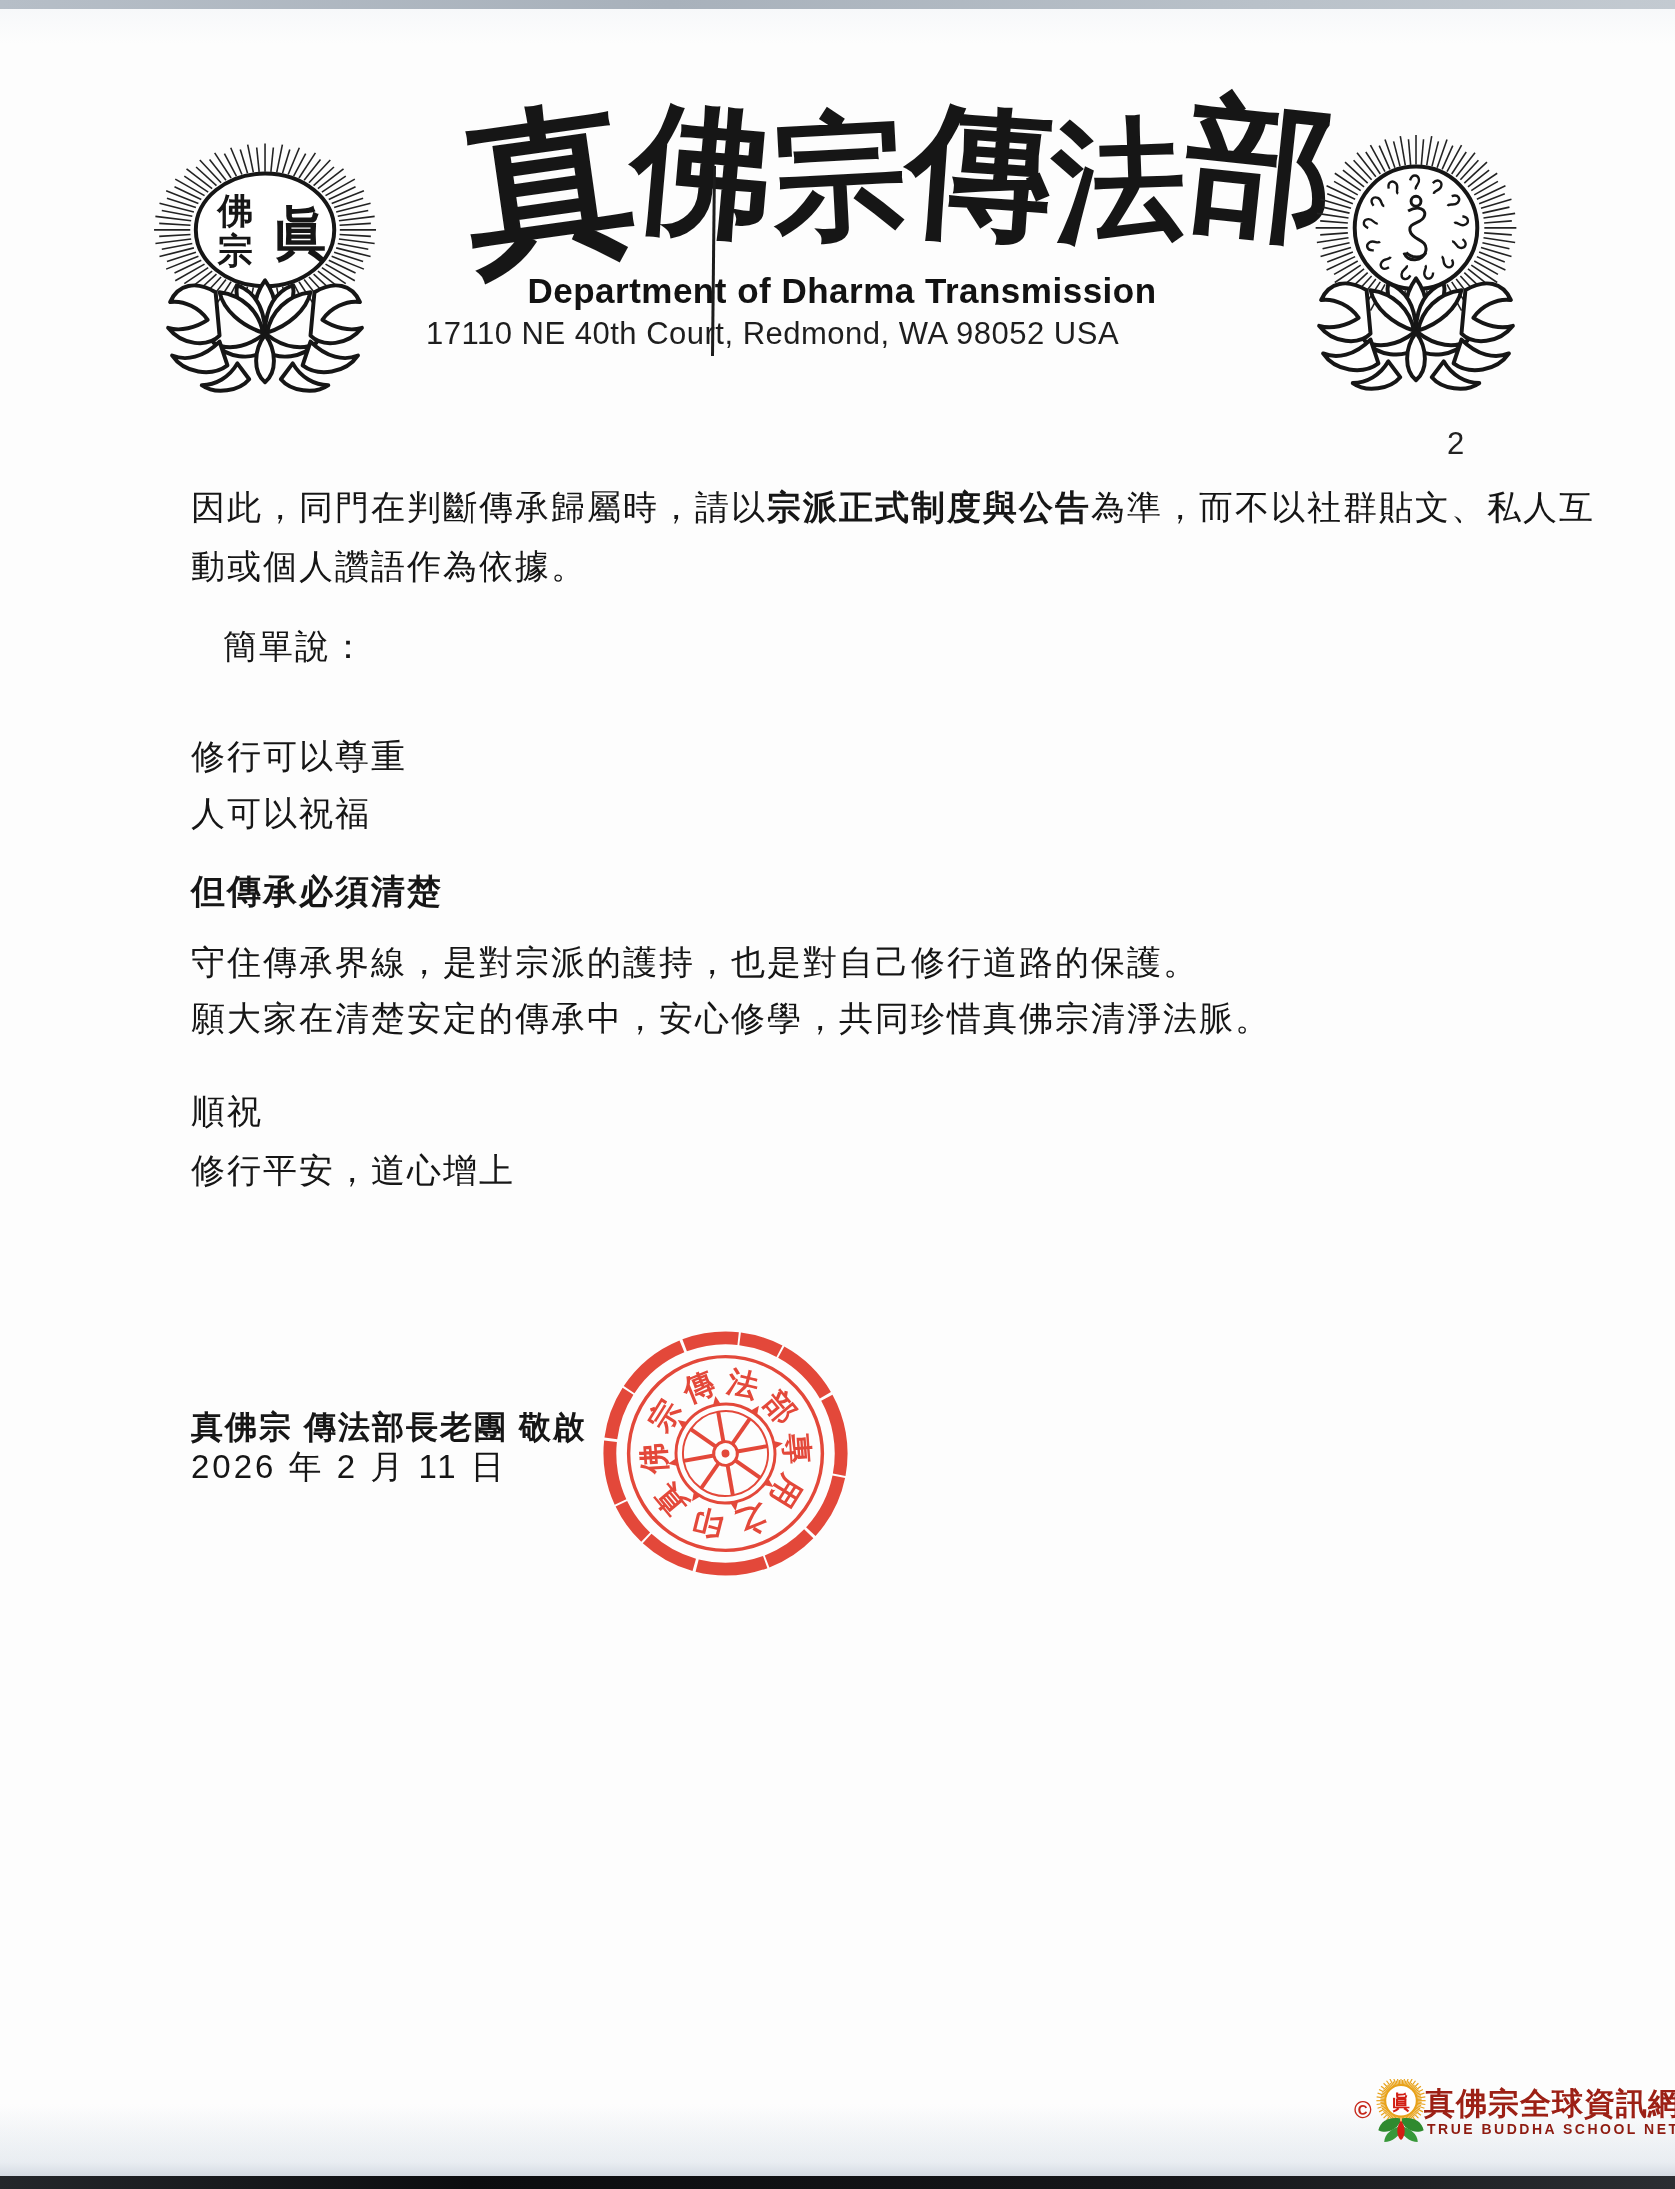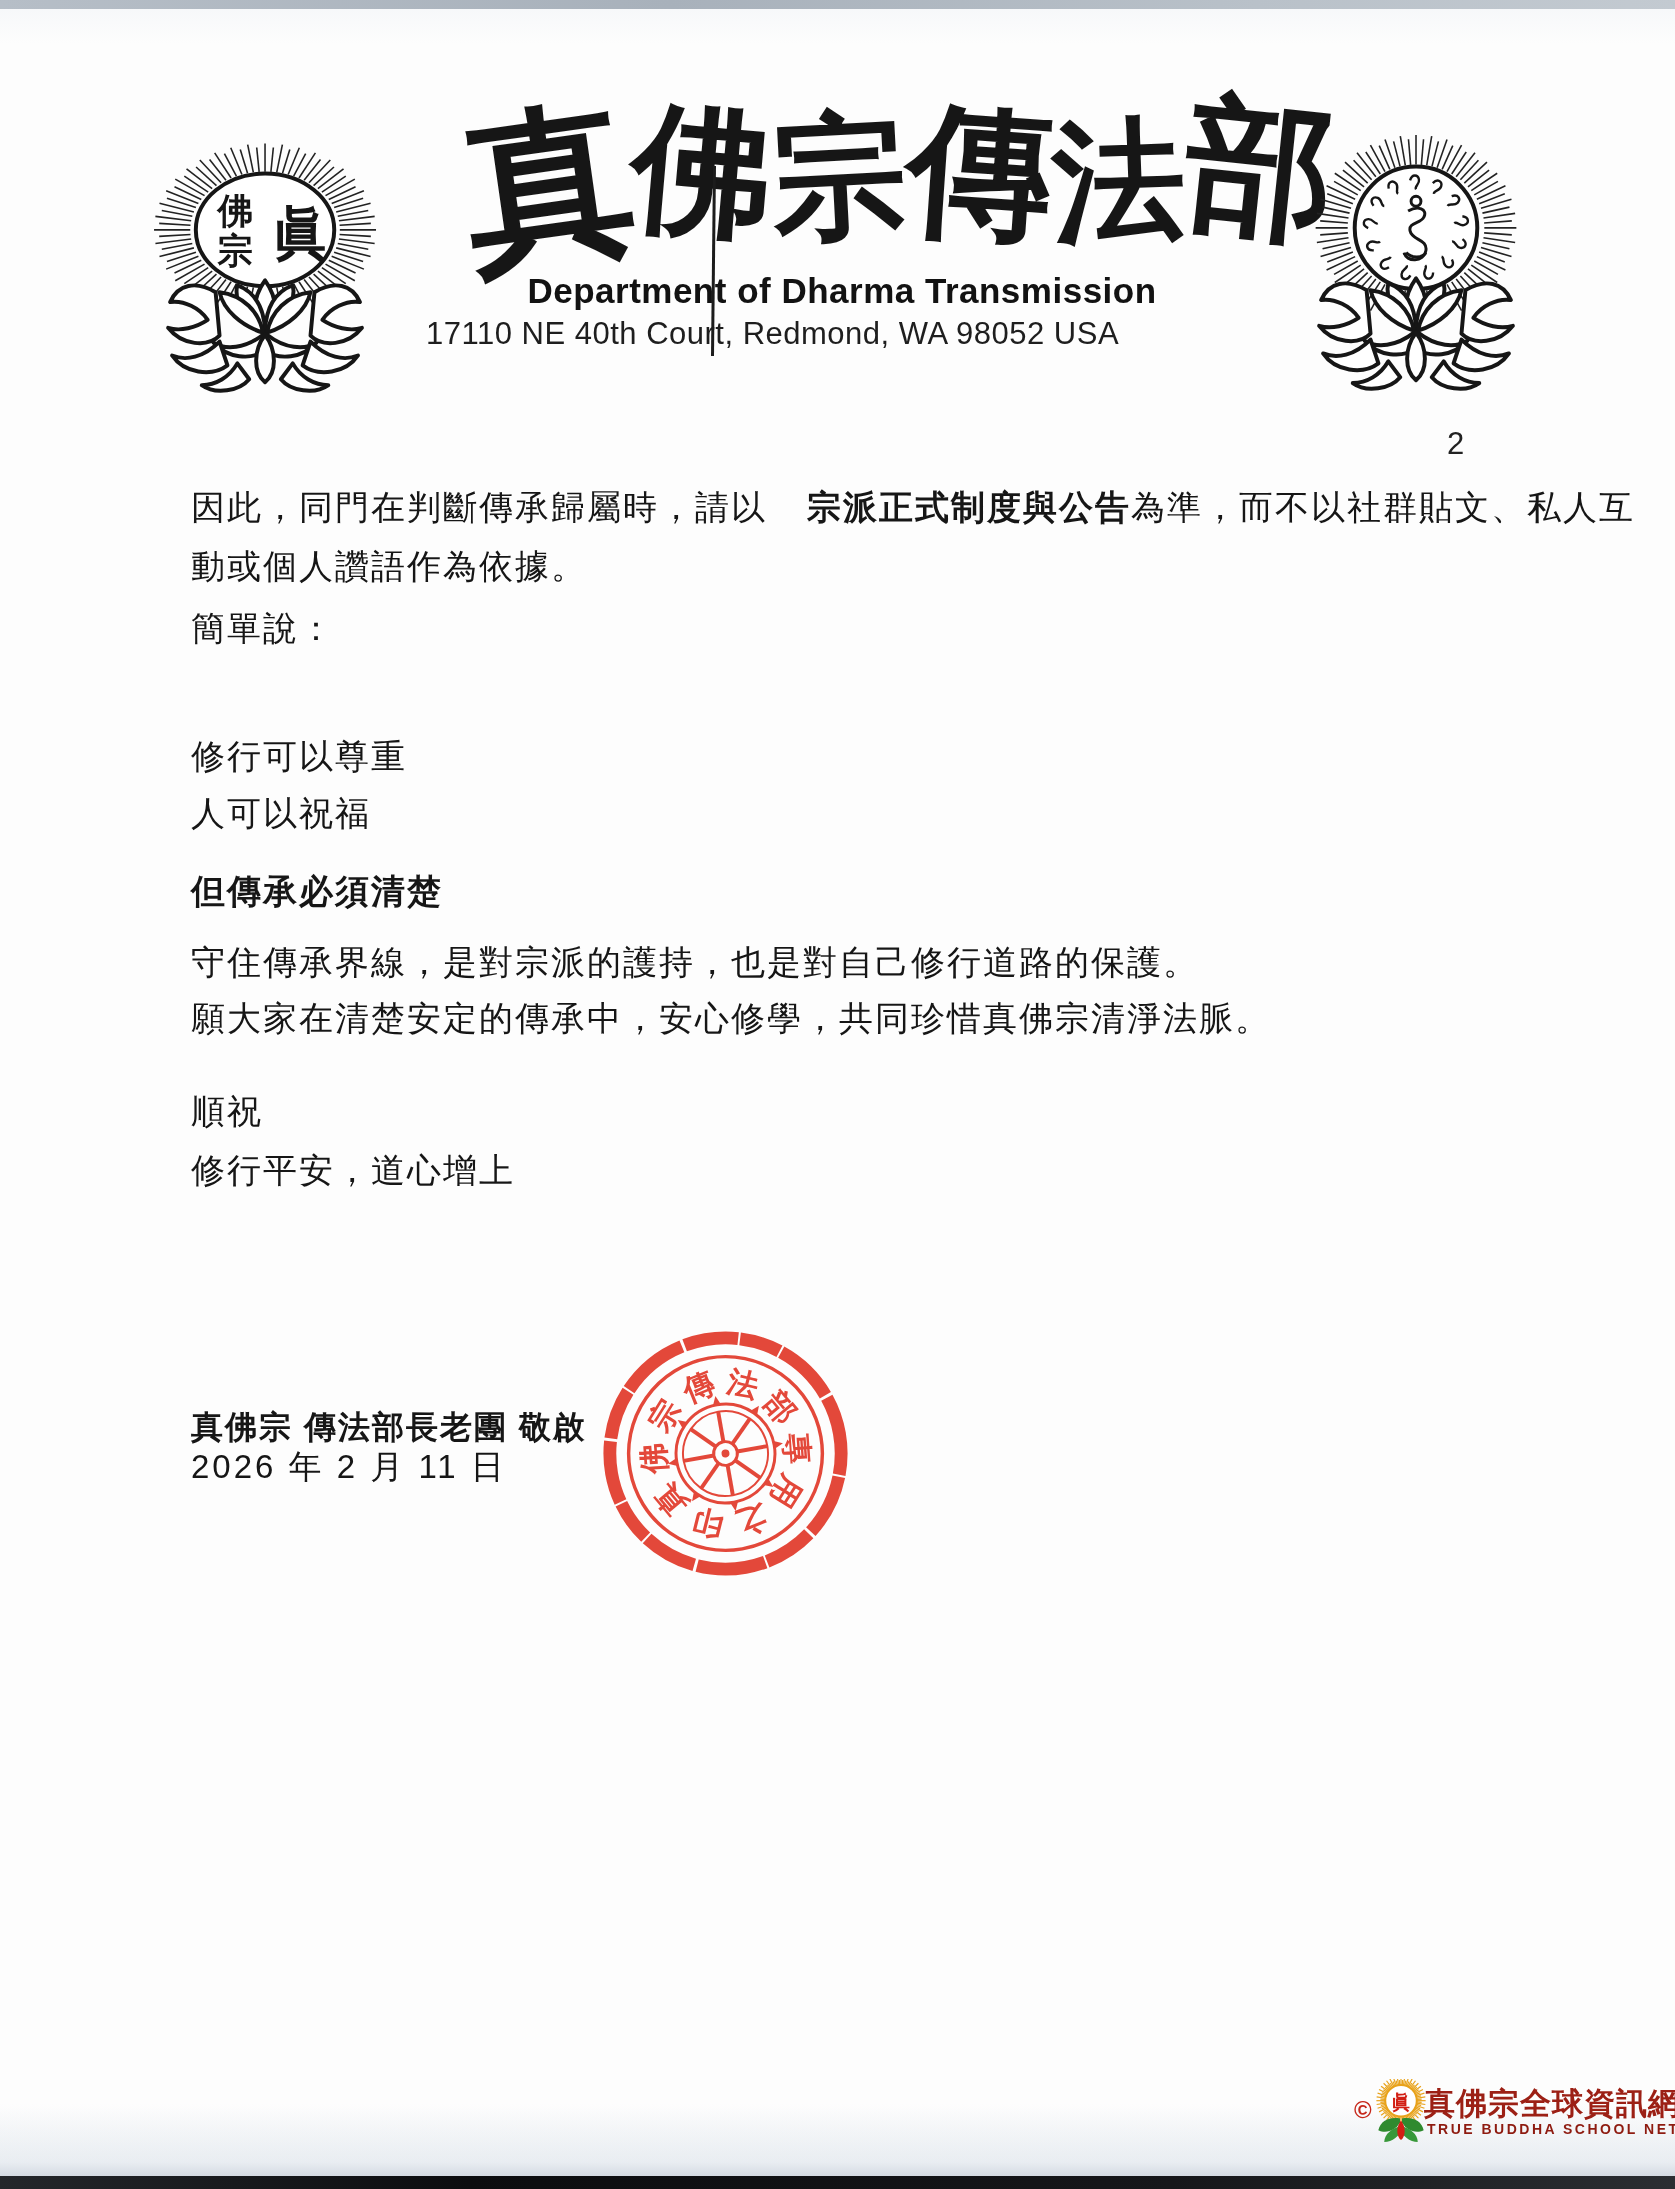--- a/index.html
+++ b/index.html
@@ -27,24 +27,24 @@
   #calligraphy span{display:inline-block;line-height:1;}
   #stroke-descender{left:712px;top:166px;width:3px;height:190px;background:#1c1c1c;
     transform:rotate(0.6deg);z-index:3;}
   #dept-line{left:426px;top:271px;width:832px;text-align:center;
     font-size:35px;font-weight:700;letter-spacing:0.5px;color:#121212;}
   #addr-line{left:426px;top:316px;width:832px;text-align:left;
     font-size:31px;letter-spacing:0.5px;color:#1e1e1e;}
   #page-number{left:1447px;top:426px;font-size:31px;color:#222;}
   
   .bodyline{left:191px;white-space:nowrap;font-size:34px;letter-spacing:2px;color:#161616;}
-  .bold{font-weight:700;margin-left:40px;}
+  .bold{font-weight:700;}
   #p1l1{top:485px;}
   #p1l2{top:544px;}
-  #simply{top:606px;}
+  #simply{top:624px;margin-left:32px;}
   #respect{top:734px;}
   #bless{top:791px;}
   #mustclear{top:845px;font-weight:700;margin-top:24px;}
   #guard{top:940px;}
   #wish{top:996px;}
   #closing1{top:1089px;}
   #closing2{top:1148px;}
   #sig-line{top:1374px;font-weight:700;font-size:32px;margin-top:32px;}
   #date-line{top:1445px;font-size:33px;letter-spacing:3px;}
   

